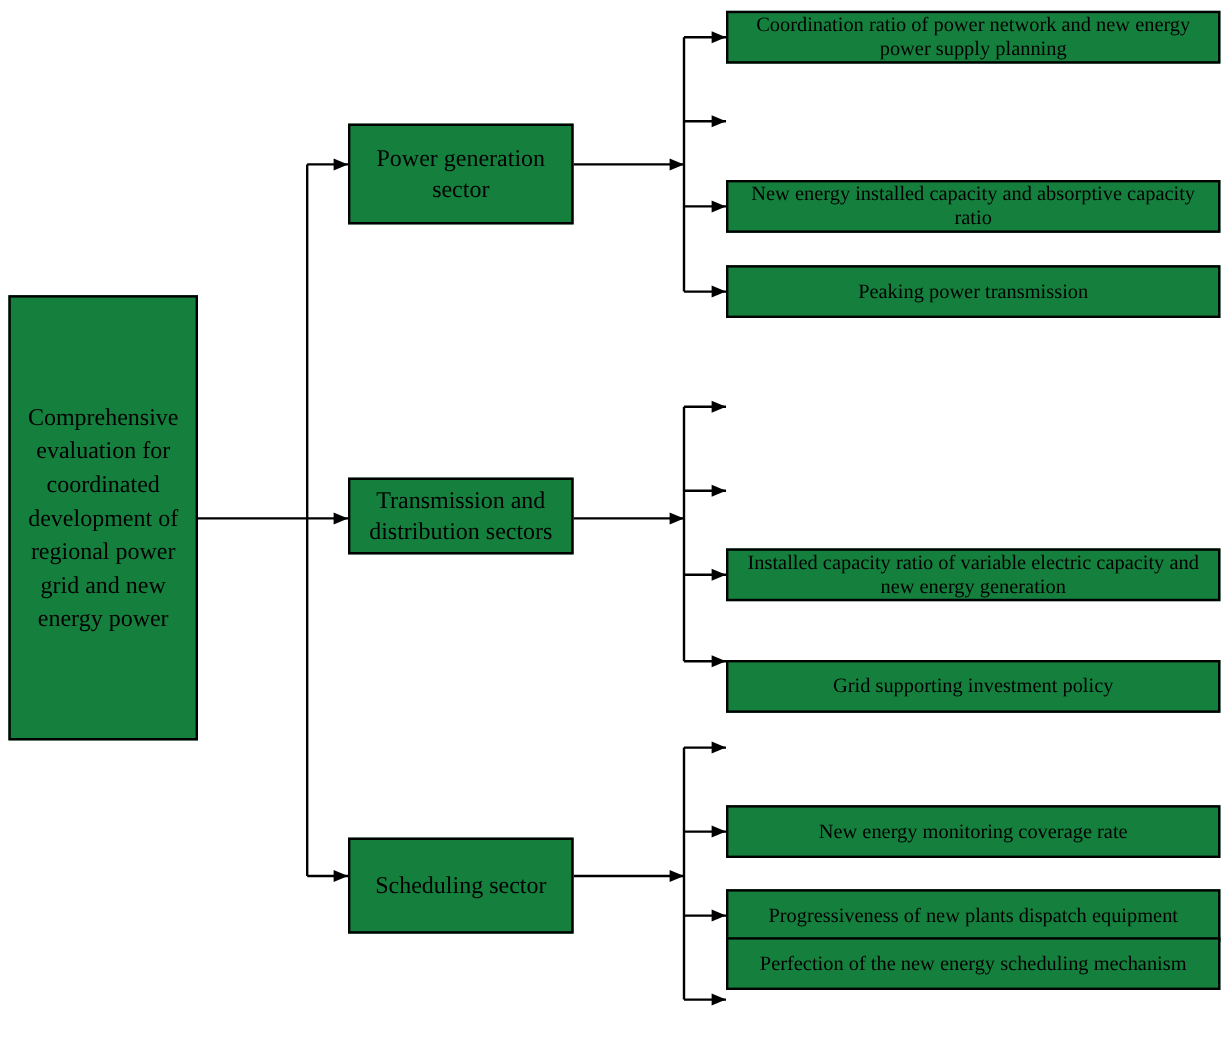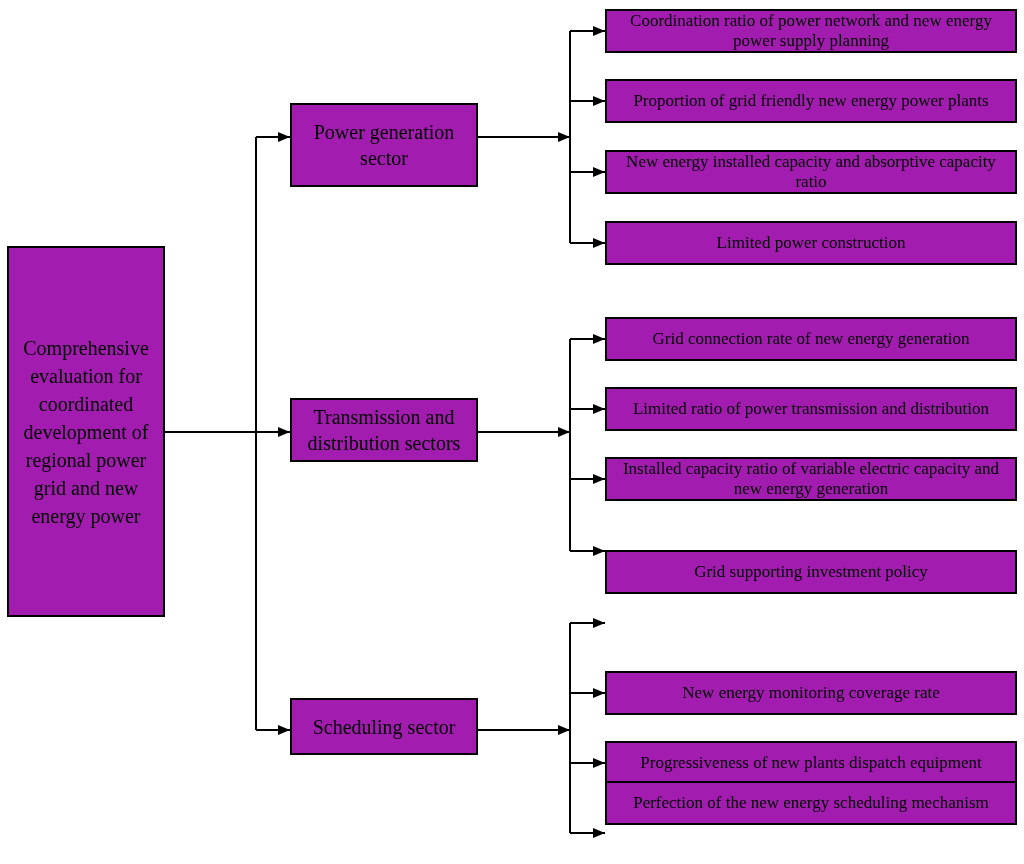--- a/index.html
+++ b/index.html
@@ -20,41 +20,41 @@
     position: absolute;
     left: 0;
     top: 0;
     width: 1024px;
     height: 864px;
   }
   .box {
     position: absolute;
     box-sizing: border-box;
     border: 2px solid #000000;
-    background: #a21caf;
+    background: #15803d;
     display: flex;
     align-items: center;
     justify-content: center;
     text-align: center;
   }
   .root-box {
     left: 7px; top: 246px; width: 158px; height: 371px;
     font-size: 20px;
     line-height: 28px;
     padding: 0 14px;
   }
   .sector-box {
     width: 188px; left: 290px;
     font-size: 20px;
     line-height: 26px;
     padding: 0 6px;
   }
   .sector-1 { top: 103px; height: 84px; }
   .sector-2 { top: 398px; height: 64px; }
-  .sector-3 { top: 698px; height: 57px; }
+  .sector-3 { top: 698px; height: 80px; }
   .leaf-box {
     left: 605px; width: 412px; height: 44px;
     font-size: 17px;
     line-height: 20px;
     padding: 0 8px;
   }
   .leaf-1  { top: 9px; }
   .leaf-2  { top: 79px; }
   .leaf-3  { top: 150px; align-items: center; }
   .leaf-4  { top: 221px; }
@@ -119,36 +119,27 @@
   <div class="box sector-box sector-2">
     <span>Transmission and distribution sectors</span>
   </div>
   <div class="box sector-box sector-3">
     <span>Scheduling sector</span>
   </div>
 
   <div class="box leaf-box leaf-1">
     <span>Coordination ratio of power network and new energy power supply planning</span>
   </div>
-  <div class="box leaf-box leaf-2">
-    <span>Proportion of grid friendly new energy power plants</span>
-  </div>
   <div class="box leaf-box leaf-3">
     <span>New energy installed capacity and absorptive capacity ratio</span>
   </div>
   <div class="box leaf-box leaf-4">
-    <span>Limited power construction</span>
+    <span>Peaking power transmission</span>
   </div>
 
-  <div class="box leaf-box leaf-5">
-    <span>Grid connection rate of new energy generation</span>
-  </div>
-  <div class="box leaf-box leaf-6">
-    <span>Limited ratio of power transmission and distribution</span>
-  </div>
   <div class="box leaf-box leaf-7">
     <span>Installed capacity ratio of variable electric capacity and new energy generation</span>
   </div>
   <div class="box leaf-box leaf-8">
     <span>Grid supporting investment policy</span>
   </div>
 
   <div class="box leaf-box leaf-10">
     <span>New energy monitoring coverage rate</span>
   </div>

